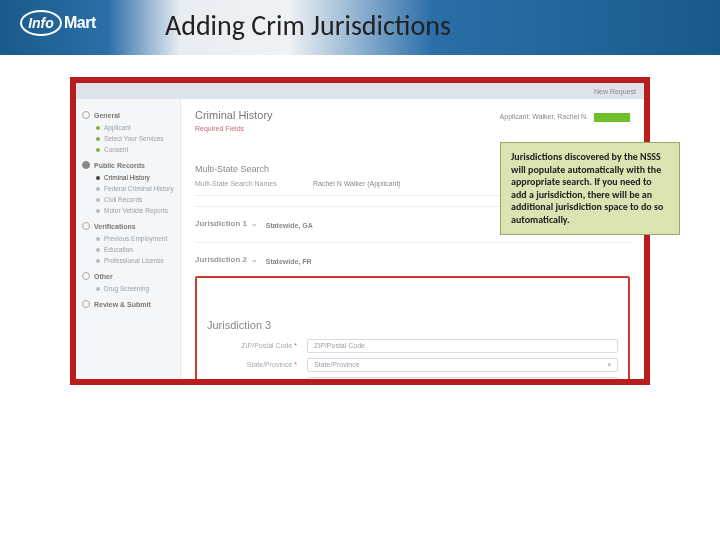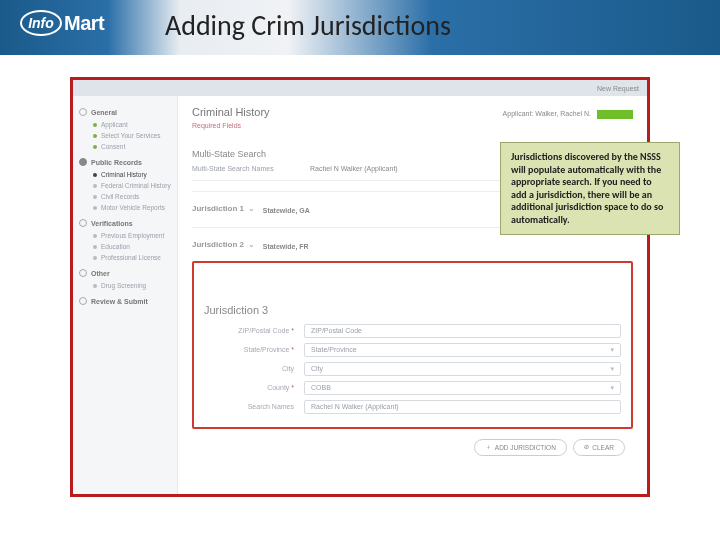--- a/index.html
+++ b/index.html
@@ -17,36 +17,36 @@
     position: absolute; left: 20px; top: 10px;
     color: #fff; font-size: 20px; font-weight: bold;
     display: flex; align-items: center; gap: 8px;
   }
   .logo-oval {
     width: 42px; height: 26px; border: 2px solid #fff; border-radius: 50%;
     display: inline-flex; align-items: center; justify-content: center;
     font-style: italic; font-size: 14px; margin-right: -6px;
     background: transparent;
   }
-  .logo-text { font-weight: bold; font-size: 20px; letter-spacing: -0.5px; }
+  .logo-text { font-weight: bold; font-size: 16px; letter-spacing: -0.5px; }
   .slide-title {
     position: absolute;
     left: 165px; top: 8px;
     font-size: 28px; color: #222;
     font-family: Calibri, Arial, sans-serif;
   }
 
   
   .content {
     padding: 22px 70px 0 70px;
     position: relative;
   }
   .app-frame {
-    width: 580px; height: 420px;
-    border: 3px solid #b91c1c;
+    width: 580px; height: 308px;
+    border: 6px solid #b91c1c;
     background: #86efac;
     position: relative;
     overflow: hidden;
     font-size: 8px;
   }
 
   
   .breadcrumb {
     height: 16px; background: #dfe4ea; color: #888;
     padding: 3px 8px; font-size: 7px;
@@ -84,21 +84,21 @@
   }
   .main-header {
     display: flex; justify-content: space-between; align-items: baseline;
     margin-bottom: 2px;
   }
   .main-title { font-size: 11px; color: #777; font-weight: 300; }
   .applicant { font-size: 7px; color: #888; }
   .green-badge { display: inline-block; width: 36px; height: 9px; background: #6fbf2a; vertical-align: middle; margin-left: 4px;}
   .required-link { font-size: 7px; color: #c96a7a; margin-bottom: 10px; display: inline-block; }
 
-  .section-title { font-size: 9px; color: #888; margin: 10px 0 6px 0; }
+  .section-title { font-size: 9px; color: #888; margin: 22px 0 6px 0; }
   .divider { border: none; border-top: 1px solid #eee; margin: 8px 0; }
 
   .row { display: flex; align-items: center; gap: 8px; margin: 6px 0; font-size: 7px; color: #9aa0aa; }
   .row-label { width: 110px; text-align: left; }
   .row-value { color: #888; flex: 1; }
   .chev { color: #bbb; font-size: 8px; }
 
   .jur-block { margin-top: 10px; font-weight: bold; }
   .jur-title { font-size: 8px; color: #999; display: flex; align-items: center; gap: 4px; margin-bottom: 4px;}
   .jur-collapsed { border-top: 1px solid #eee; padding-top: 6px; }

